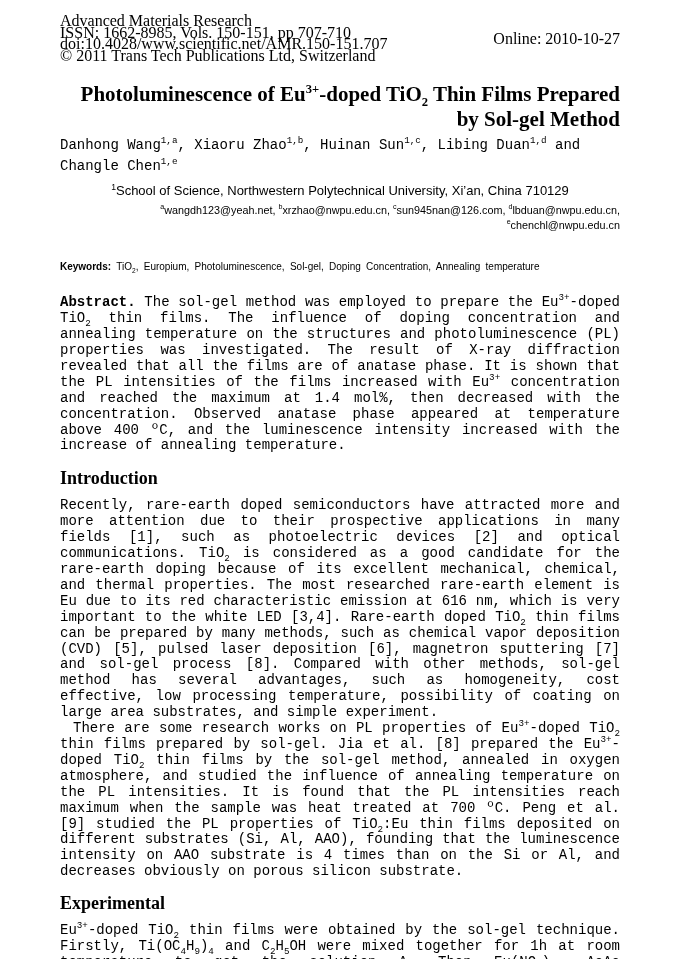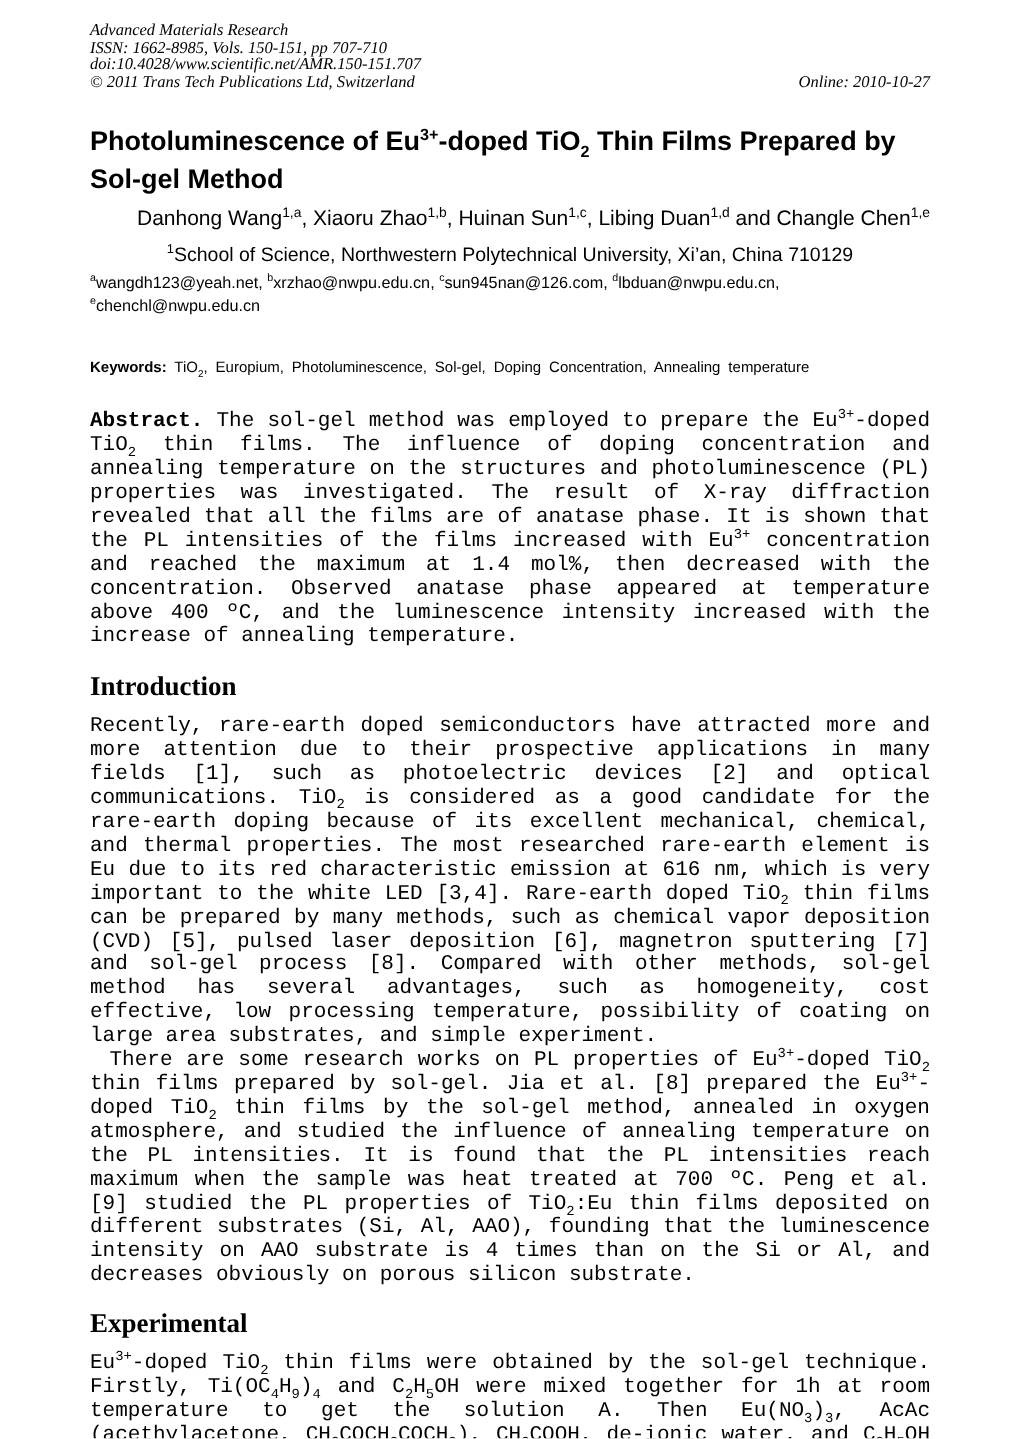--- a/index.html
+++ b/index.html
@@ -12,57 +12,56 @@
     box-sizing: border-box;
     padding: 15px 58px 0 60px;
     overflow: hidden;
   }
   sup { font-size: 66%; line-height: 0; vertical-align: super; }
   sub { font-size: 66%; line-height: 0; vertical-align: sub; }
 
   .pub-header {
     display: flex;
     justify-content: space-between;
-    align-items: flex-end;
+    align-items: center;
     font-family: "Liberation Serif", serif;
-    font-style: italic;
-    font-size: 11px;
+    font-size: 16px;
     line-height: 11.7px;
   }
   .pub-header .line { white-space: nowrap; }
 
   .title {
-    font-family: Liberation Sans, sans-serif;
+    font-family: Liberation Serif, serif;
     font-weight: bold;
-    font-size: 18px;
+    font-size: 21px;
     line-height: 25px;
-    text-align: left;
+    text-align: right;
     margin: 20px 0 3px 0;
   }
   .title sup, .title sub { font-size: 60%; }
 
   .authors {
-    font-family: Liberation Sans, sans-serif;
+    font-family: Liberation Mono, monospace;
     font-size: 14px;
     line-height: 21px;
-    text-align: right;
+    text-align: left;
     margin: 0 0 7px 0;
   }
   .affiliation {
     font-family: "Liberation Sans", sans-serif;
     font-size: 13px;
     line-height: 14px;
     text-align: center;
     margin: 0 0 5px 0;
   }
   .emails {
     font-family: "Liberation Sans", sans-serif;
     font-size: 10.8px;
     line-height: 15px;
-    text-align: left;
+    text-align: right;
     margin: 0 0 26px 0;
   }
   .keywords {
     font-family: "Liberation Sans", sans-serif;
     font-size: 10px;
     line-height: 15.5px;
     text-align: justify;
     word-spacing: 2.5px;
     margin: 0 0 21px 0;
   }

